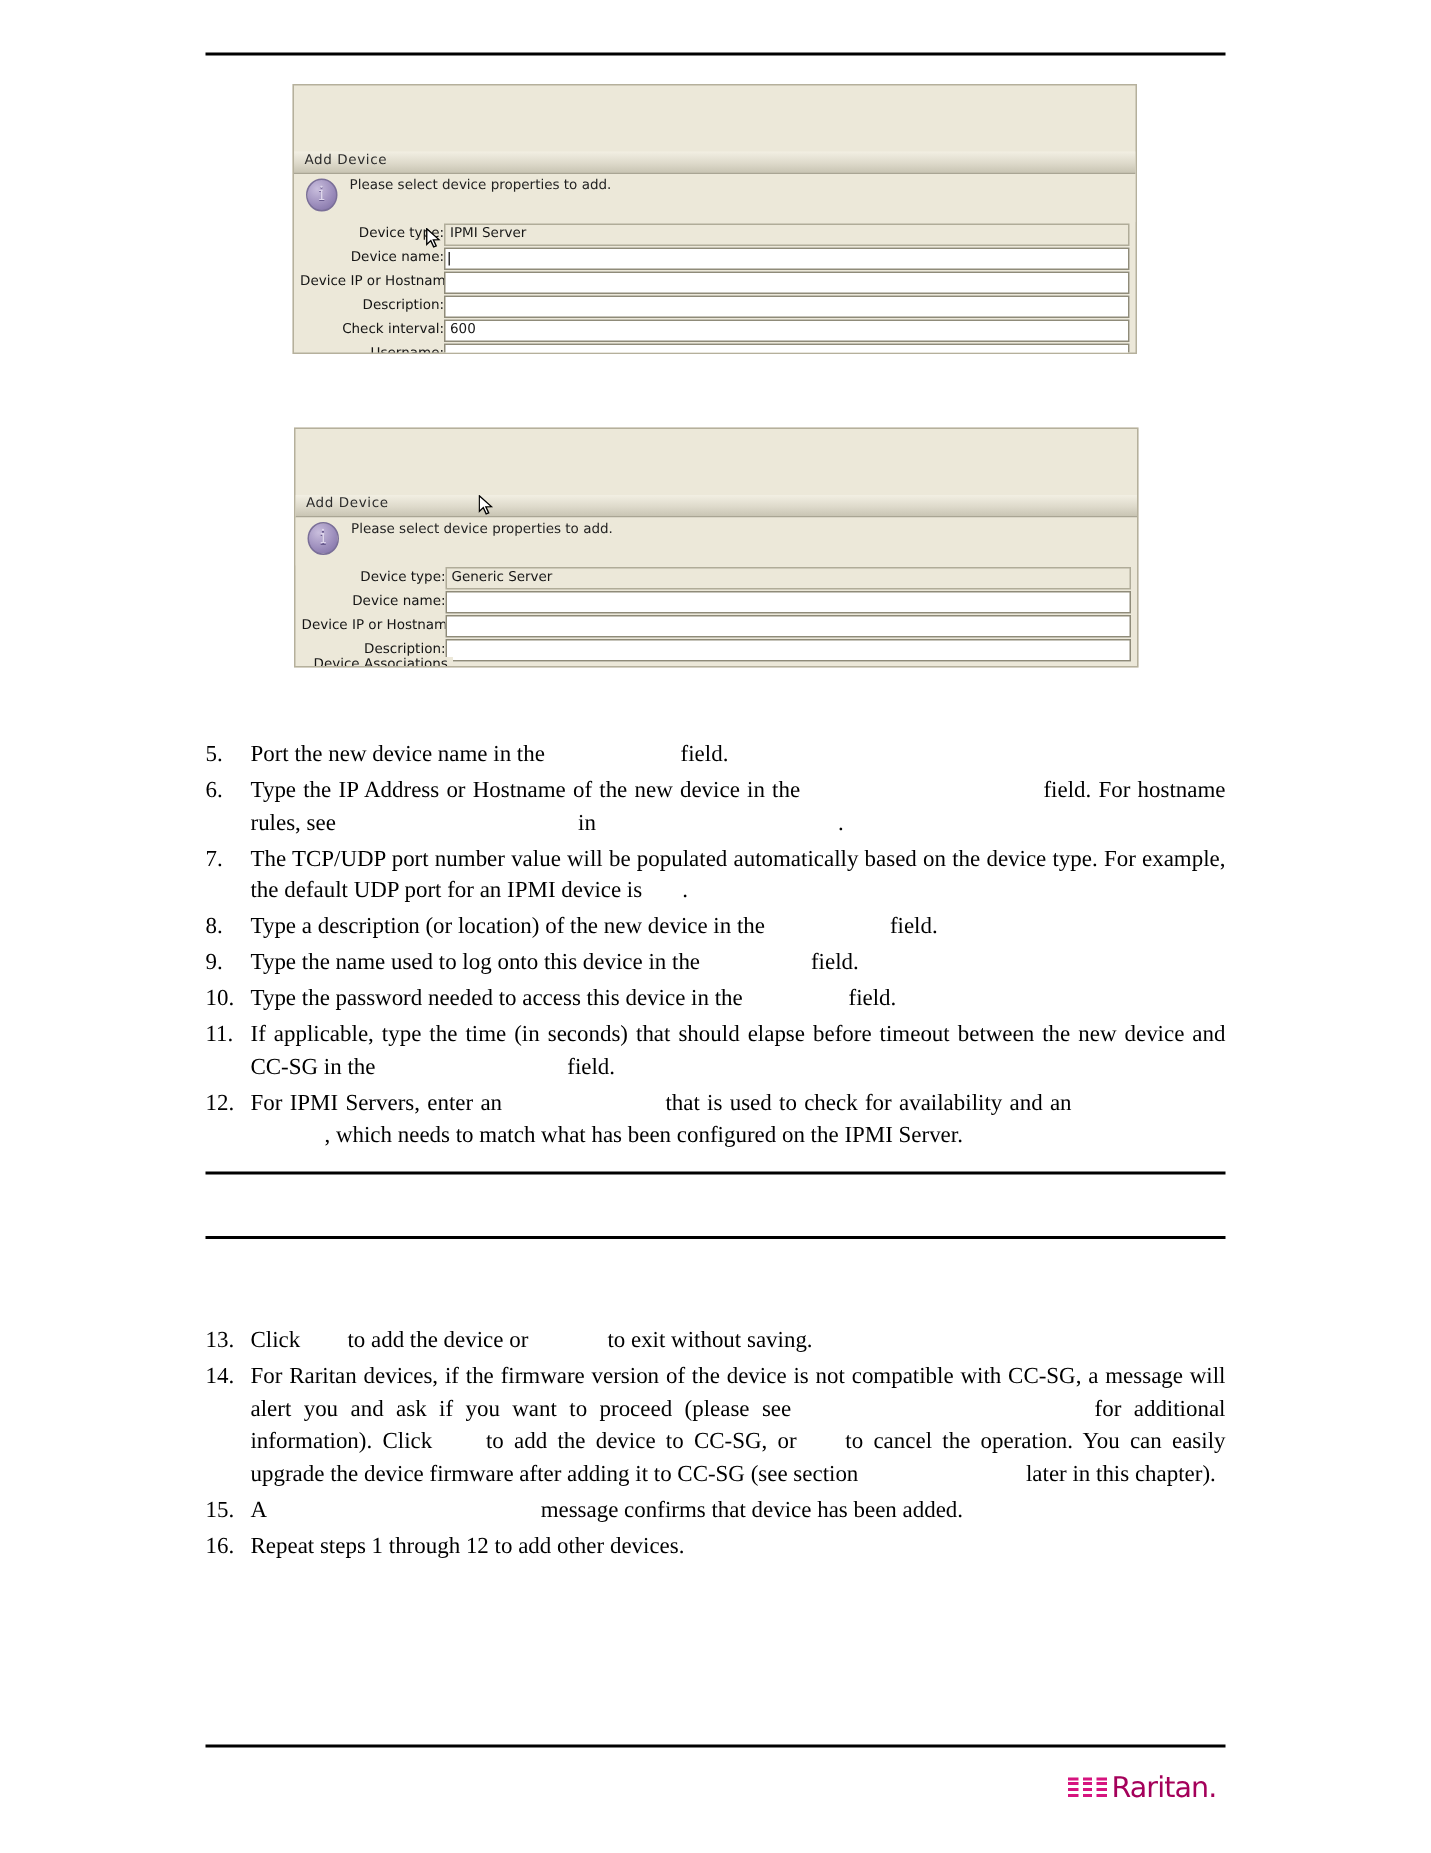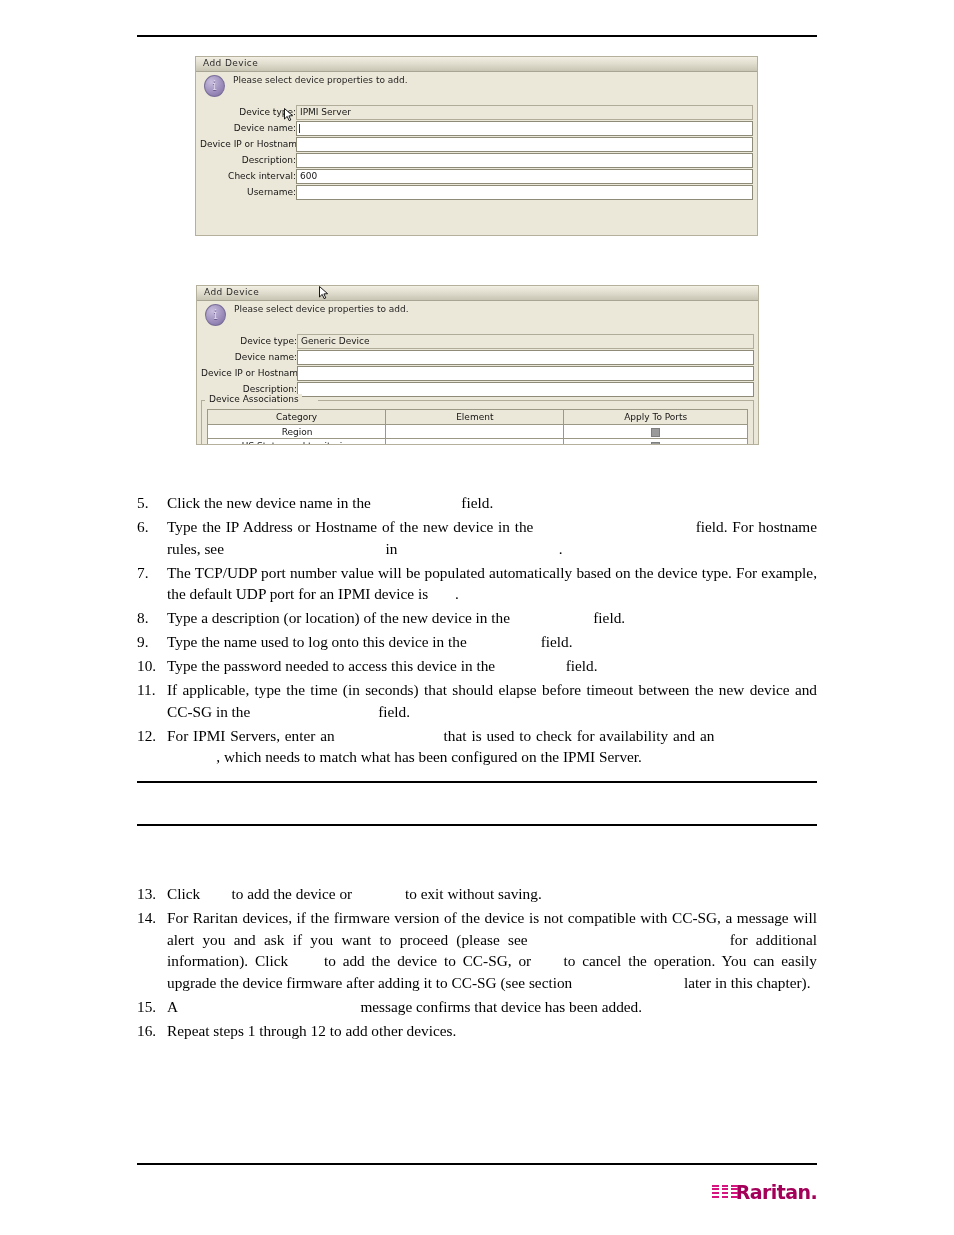--- a/index.html
+++ b/index.html
@@ -51,20 +51,21 @@
     top: 285px;
     width: 563px;
     height: 160px;
   }
 
   .dlg-titlebar {
     height: 14px;
     background: linear-gradient(to bottom, #f2efe3 0%, #dedacb 55%, #c9c5b4 100%);
     border-bottom: 1px solid #a9a594;
     position: relative;
+    margin-top: 44px;
   }
   .dlg-title-text {
     position: absolute;
     left: 7px;
     top: 1px;
     font-size: 9px;
     letter-spacing: 0.4px;
     color: #2b2b2b;
   }
 
@@ -332,21 +333,21 @@
     position: absolute;
     top: 0;
     width: 3px;
     height: 16px;
     background: #ffffff;
   }
   .logo-mark .vbar.v1 { left: 7px; }
   .logo-mark .vbar.v2 { left: 16px; }
   .logo-word {
     font-family: "DejaVu Sans", "Liberation Sans", sans-serif;
-    font-weight: bold;
+    font-weight: normal;
     font-size: 19px;
     letter-spacing: -0.6px;
     color: #a4005a;
     line-height: 20px;
   }
 </style>
 </head>
 <body>
 
 <div class="page-rule" id="rule-top"></div>
@@ -426,21 +427,21 @@
       <span class="disc"></span>
         <span class="glyph">i</span>
     </span>
     <span class="banner-text">Please select device properties to add.</span>
   </div>
 
   <div class="form-area">
 
     <div class="form-row">
       <div class="lbl">Device type:</div>
-      <div class="ctl readonly">Generic Device</div>
+      <div class="ctl readonly">Generic Server</div>
     </div>
 
     <div class="form-row">
       <div class="lbl">Device name:</div>
       <div class="ctl textfield"></div>
     </div>
 
     <div class="form-row">
       <div class="lbl">Device IP or Hostname:</div>
       <div class="ctl textfield"></div>
@@ -482,21 +483,21 @@
           </td>
         </tr>
       </tbody>
     </table>
   </div>
 </div>
 
 <div class="steps" id="steps-a">
     <div class="step">
       <span class="step-num">5.</span>
-      <span class="step-body nojustify"><span>Click the new device name in the </span><span class="redacted">Device name</span><span> field.</span></span>
+      <span class="step-body nojustify"><span>Port the new device name in the </span><span class="redacted">Device name</span><span> field.</span></span>
     </div>
     <div class="step">
       <span class="step-num">6.</span>
       <span class="step-body"><span>Type the IP Address or Hostname of the new device in the </span><span class="redacted">Device IP or Hostname</span><span> field. For hostname rules, see </span><span class="redacted">Terminology/Acronyms</span><span> in </span><span class="redacted">Chapter 1: Introduction</span><span>.</span></span>
     </div>
     <div class="step">
       <span class="step-num">7.</span>
       <span class="step-body"><span>The TCP/UDP port number value will be populated automatically based on the device type. For example, the default UDP port for an IPMI device is </span><span class="redacted">623</span><span>.</span></span>
     </div>
     <div class="step">

